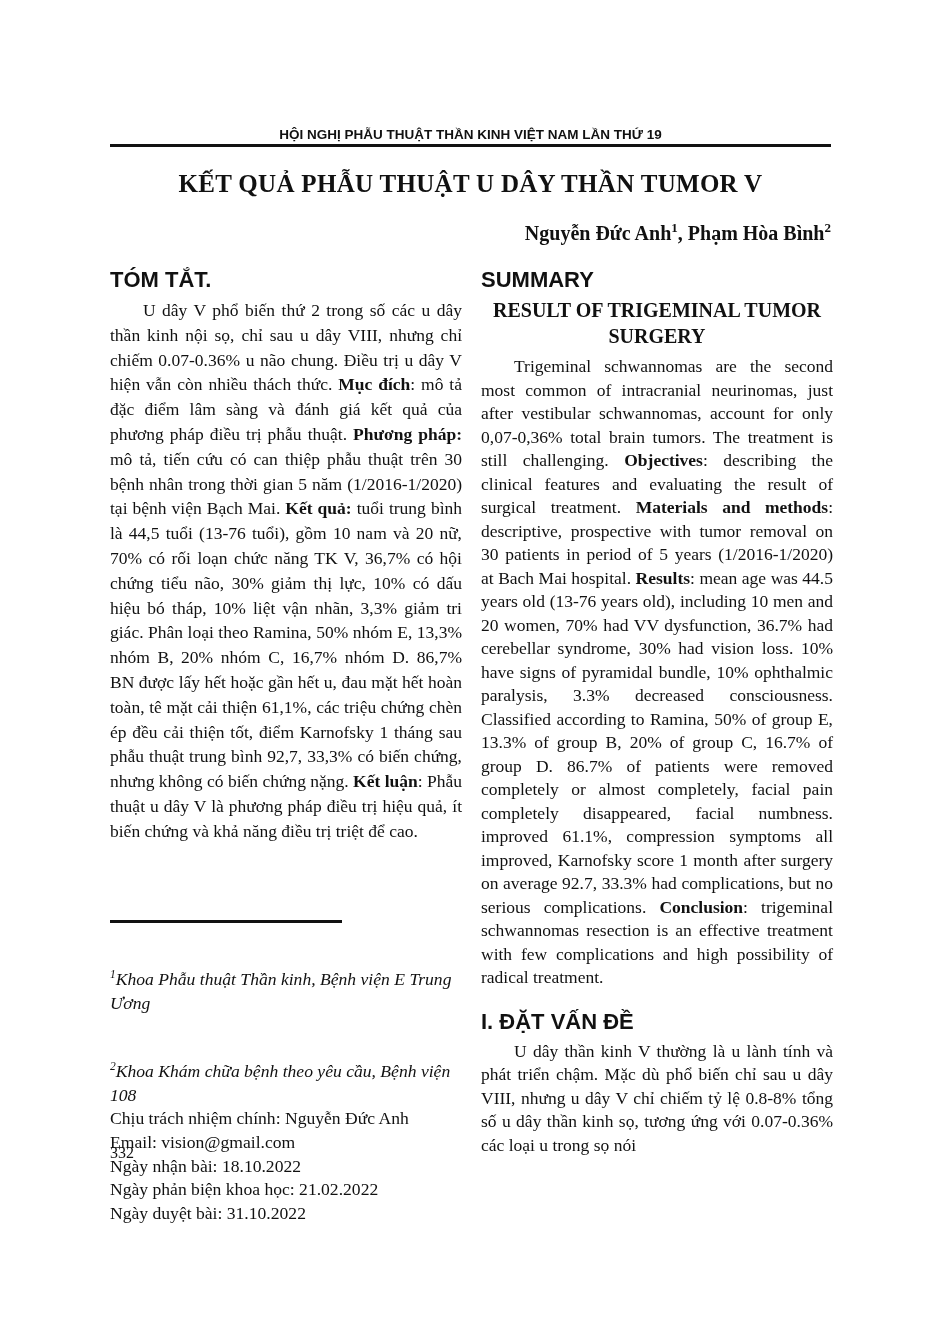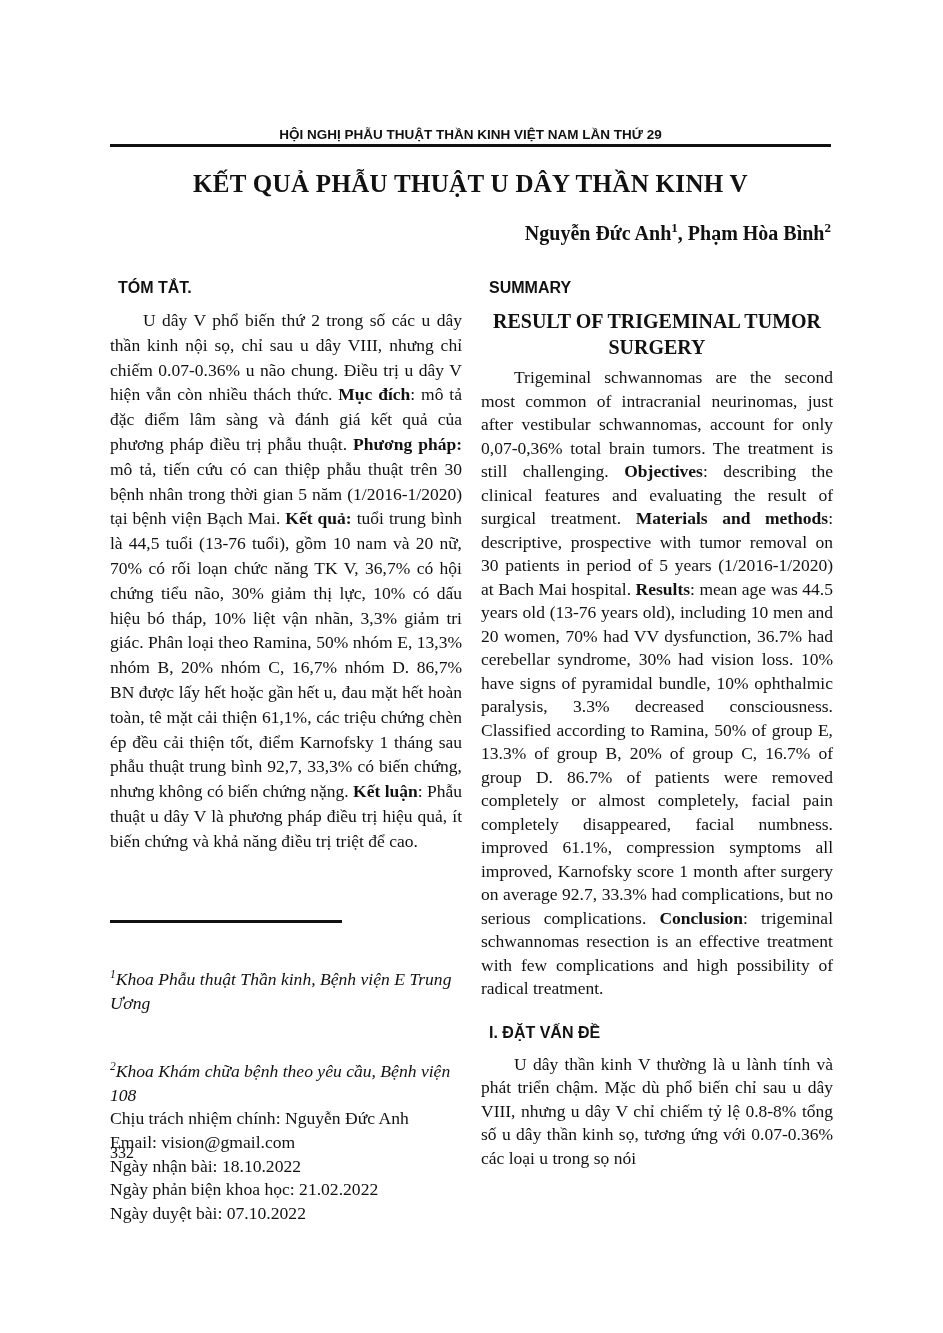--- a/index.html
+++ b/index.html
@@ -42,23 +42,23 @@
     font-size: 20px;
     font-weight: 700;
   }
   sup { font-size: 0.65em; line-height: 0; }
   .col { position: absolute; top: 268px; width: 352px; }
   .col-left { left: 110px; }
   .col-right { left: 481px; }
   .h-sans {
     font-family: "Liberation Sans", sans-serif;
     font-weight: 700;
-    font-size: 16px;
+    font-size: 22px;
     line-height: 24px;
-    margin: 8px;
+    margin: 0;
   }
   .body-text {
     font-size: 17.5px;
     text-align: justify;
     margin: 6px 0 0 0;
   }
   .lh-left  { line-height: 24.8px; }
   .lh-right { line-height: 23.5px; }
   .indent { text-indent: 33px; }
   .subtitle {
@@ -81,25 +81,25 @@
     position: absolute;
     left: 110px; top: 1144px;
     font-size: 16px;
   }
 </style>
 </head>
 <body>
 
 <div class="page">
 
-  <div class="conf-header">HỘI NGHỊ PHẪU THUẬT THẦN KINH VIỆT NAM LẦN THỨ 29</div>
+  <div class="conf-header">HỘI NGHỊ PHẪU THUẬT THẦN KINH VIỆT NAM LẦN THỨ 19</div>
 
   <div class="header-rule"></div>
 
-  <h1 class="title">KẾT QUẢ PHẪU THUẬT U DÂY THẦN KINH V</h1>
+  <h1 class="title">KẾT QUẢ PHẪU THUẬT U DÂY THẦN TUMOR V</h1>
 
   <div class="authors">Nguyễn Đức Anh<sup>1</sup>, Phạm Hòa Bình<sup>2</sup></div>
 
   <div class="col col-left">
     <div class="h-sans">TÓM TẮT.</div>
     <p class="body-text lh-left indent"><span>U dây V phổ biến thứ 2 trong số các u dây thần kinh nội sọ, chỉ sau u dây VIII, nhưng chỉ chiếm 0.07-0.36% u não chung. Điều trị u dây V hiện vẫn còn nhiều thách thức. </span><b>Mục đích</b><span>: mô tả đặc điểm lâm sàng và đánh giá kết quả của phương pháp điều trị phẫu thuật. </span><b>Phương pháp:</b><span> mô tả, tiến cứu có can thiệp phẫu thuật trên 30 bệnh nhân trong thời gian 5 năm (1/2016-1/2020) tại bệnh viện Bạch Mai. </span><b>Kết quả:</b><span> tuổi trung bình là 44,5 tuổi (13-76 tuổi), gồm 10 nam và 20 nữ, 70% có rối loạn chức năng TK V, 36,7% có hội chứng tiểu não, 30% giảm thị lực, 10% có dấu hiệu bó tháp, 10% liệt vận nhãn, 3,3% giảm tri giác. Phân loại theo Ramina, 50% nhóm E, 13,3% nhóm B, 20% nhóm C, 16,7% nhóm D. 86,7% BN được lấy hết hoặc gần hết u, đau mặt hết hoàn toàn, tê mặt cải thiện 61,1%, các triệu chứng chèn ép đều cải thiện tốt, điểm Karnofsky 1 tháng sau phẫu thuật trung bình 92,7, 33,3% có biến chứng, nhưng không có biến chứng nặng. </span><b>Kết luận</b><span>: Phẫu thuật u dây V là phương pháp điều trị hiệu quả, ít biến chứng và khả năng điều trị triệt để cao.</span></p>
   </div>
 
   <div class="col col-right">
     <div class="h-sans">SUMMARY</div>
@@ -113,19 +113,19 @@
     <div class="fn-rule"></div>
     <div>
         <div class="fn-aff"><sup>1</sup>Khoa Phẫu thuật Thần kinh, Bệnh viện E Trung Ương</div>
         <div class="fn-aff"><sup>2</sup>Khoa Khám chữa bệnh theo yêu cầu, Bệnh viện 108</div>
       </div>
     <div>
         <div>Chịu trách nhiệm chính: Nguyễn Đức Anh</div>
         <div>Email: vision@gmail.com</div>
         <div>Ngày nhận bài: 18.10.2022</div>
         <div>Ngày phản biện khoa học: 21.02.2022</div>
-        <div>Ngày duyệt bài: 07.10.2022</div>
+        <div>Ngày duyệt bài: 31.10.2022</div>
       </div>
   </div>
 
   <div class="page-number">332</div>
 
 </div>
 
 </body></html>

